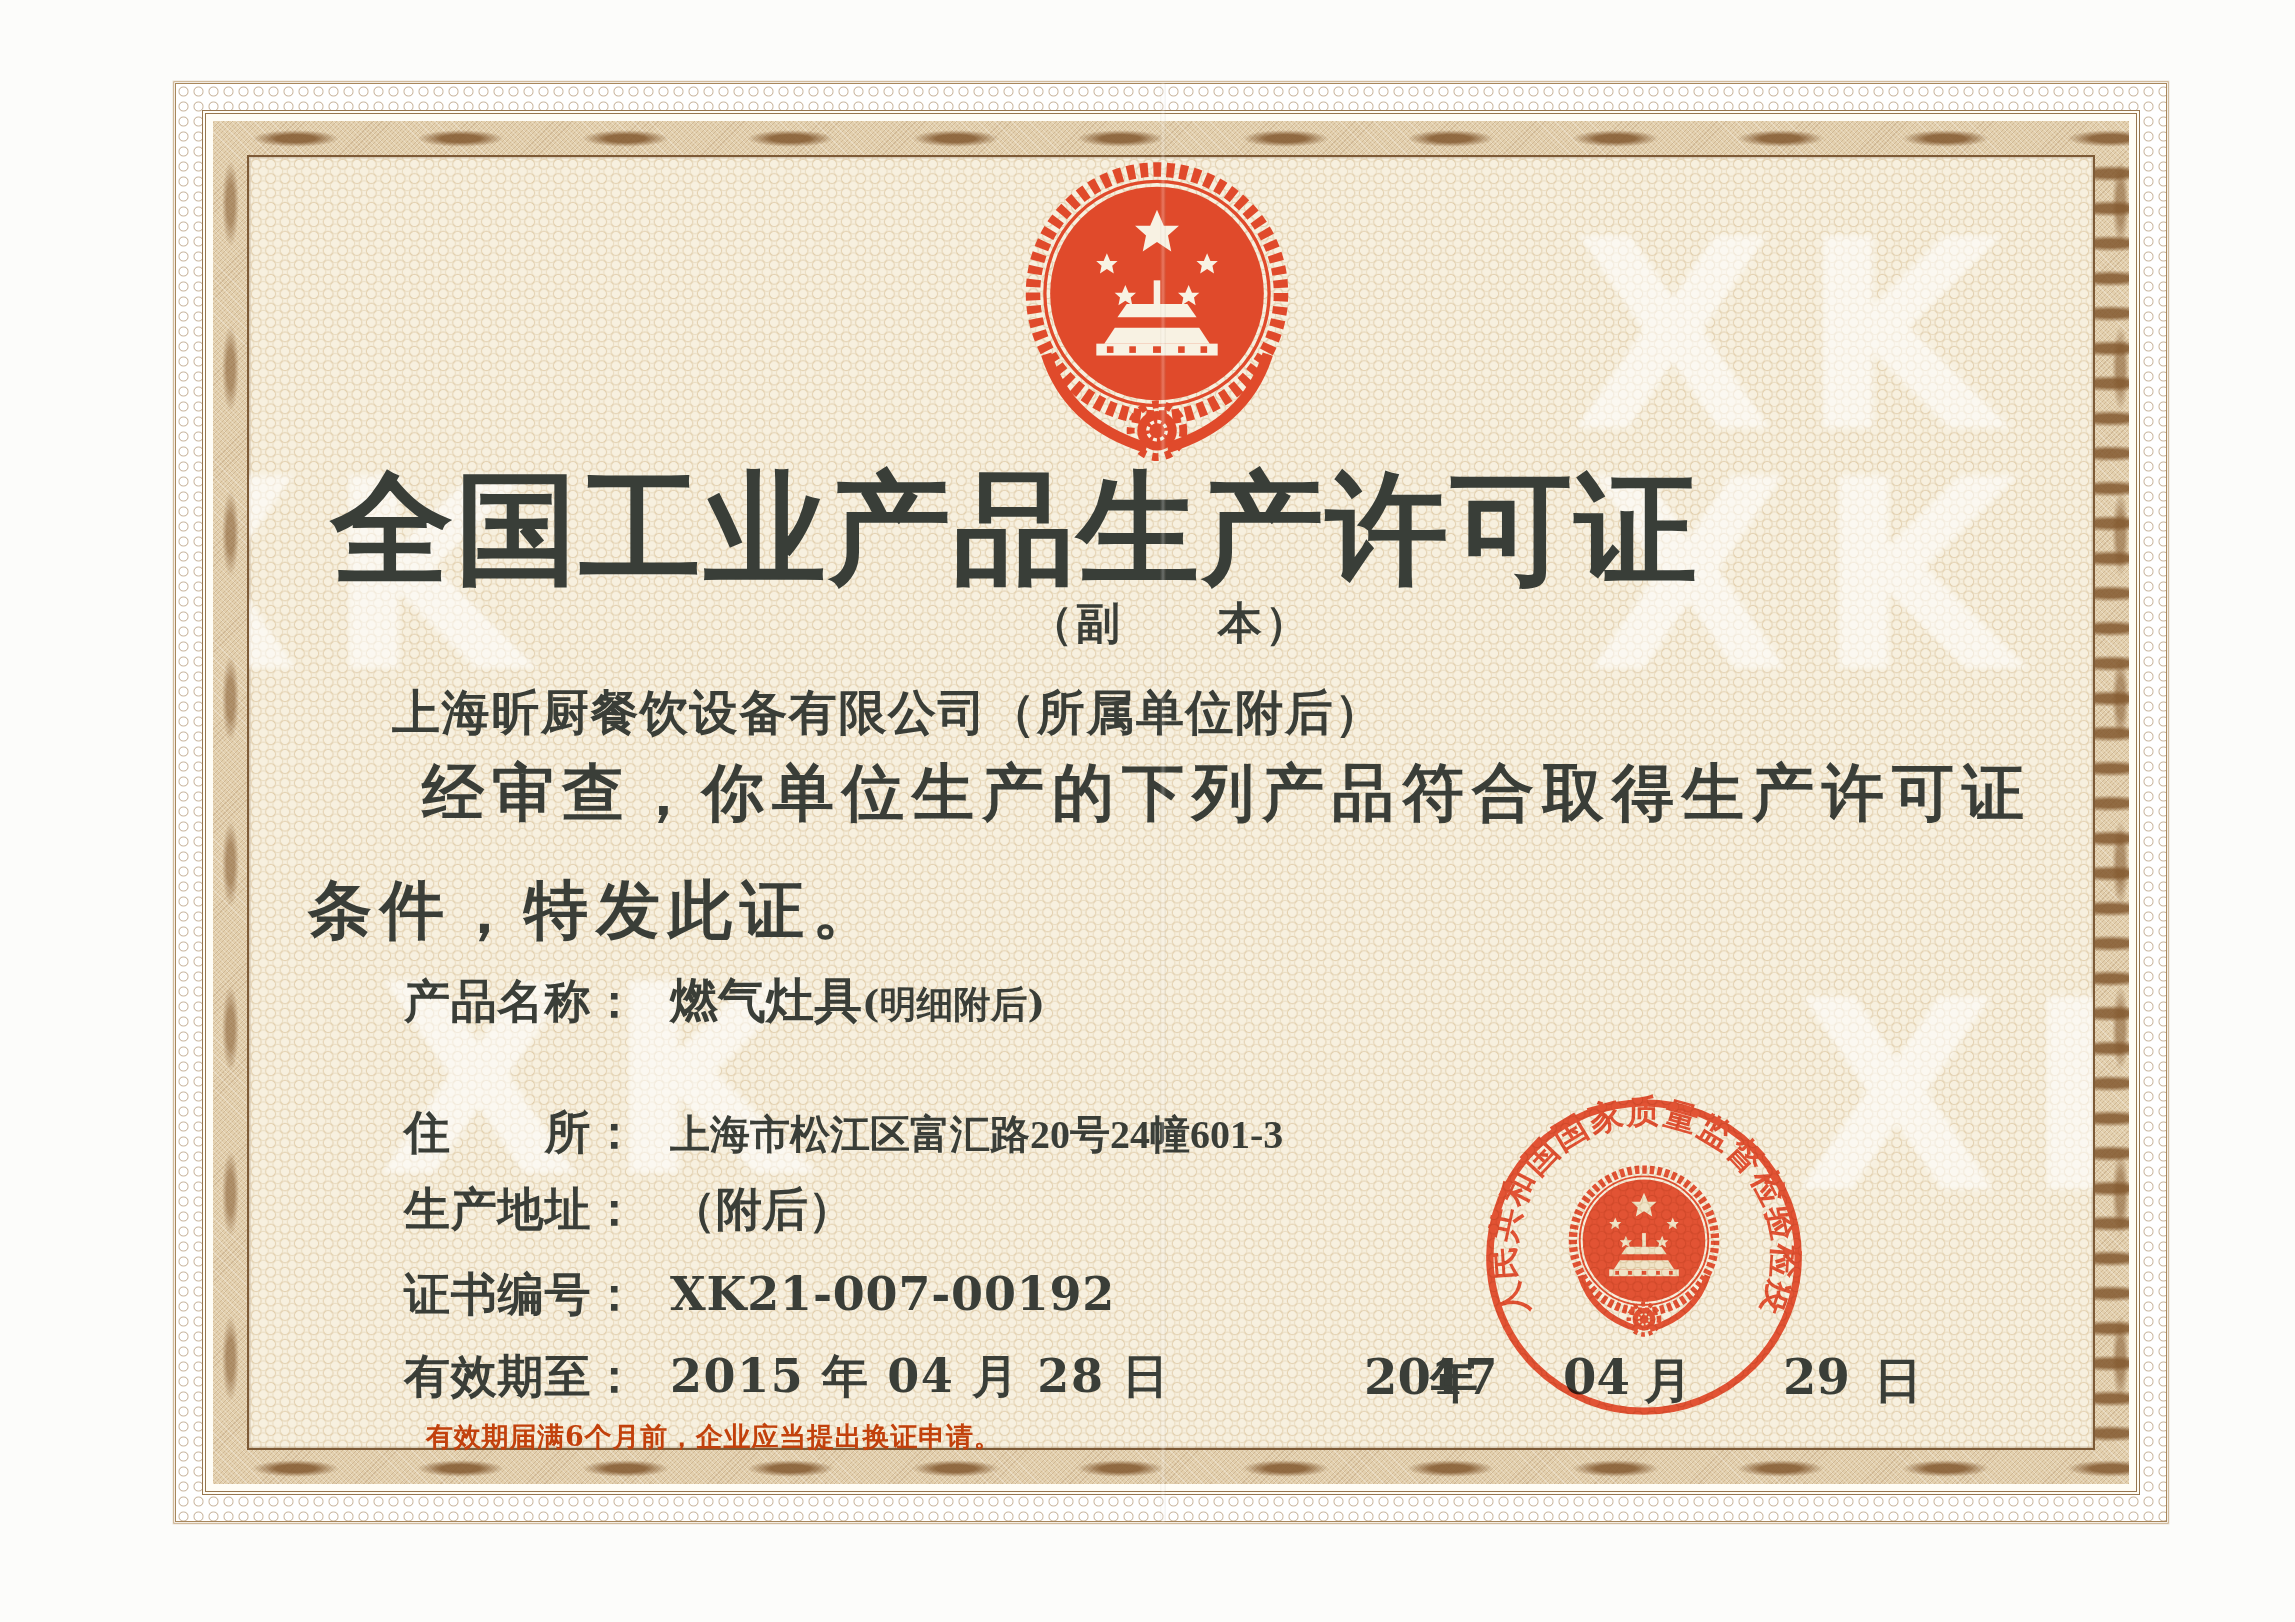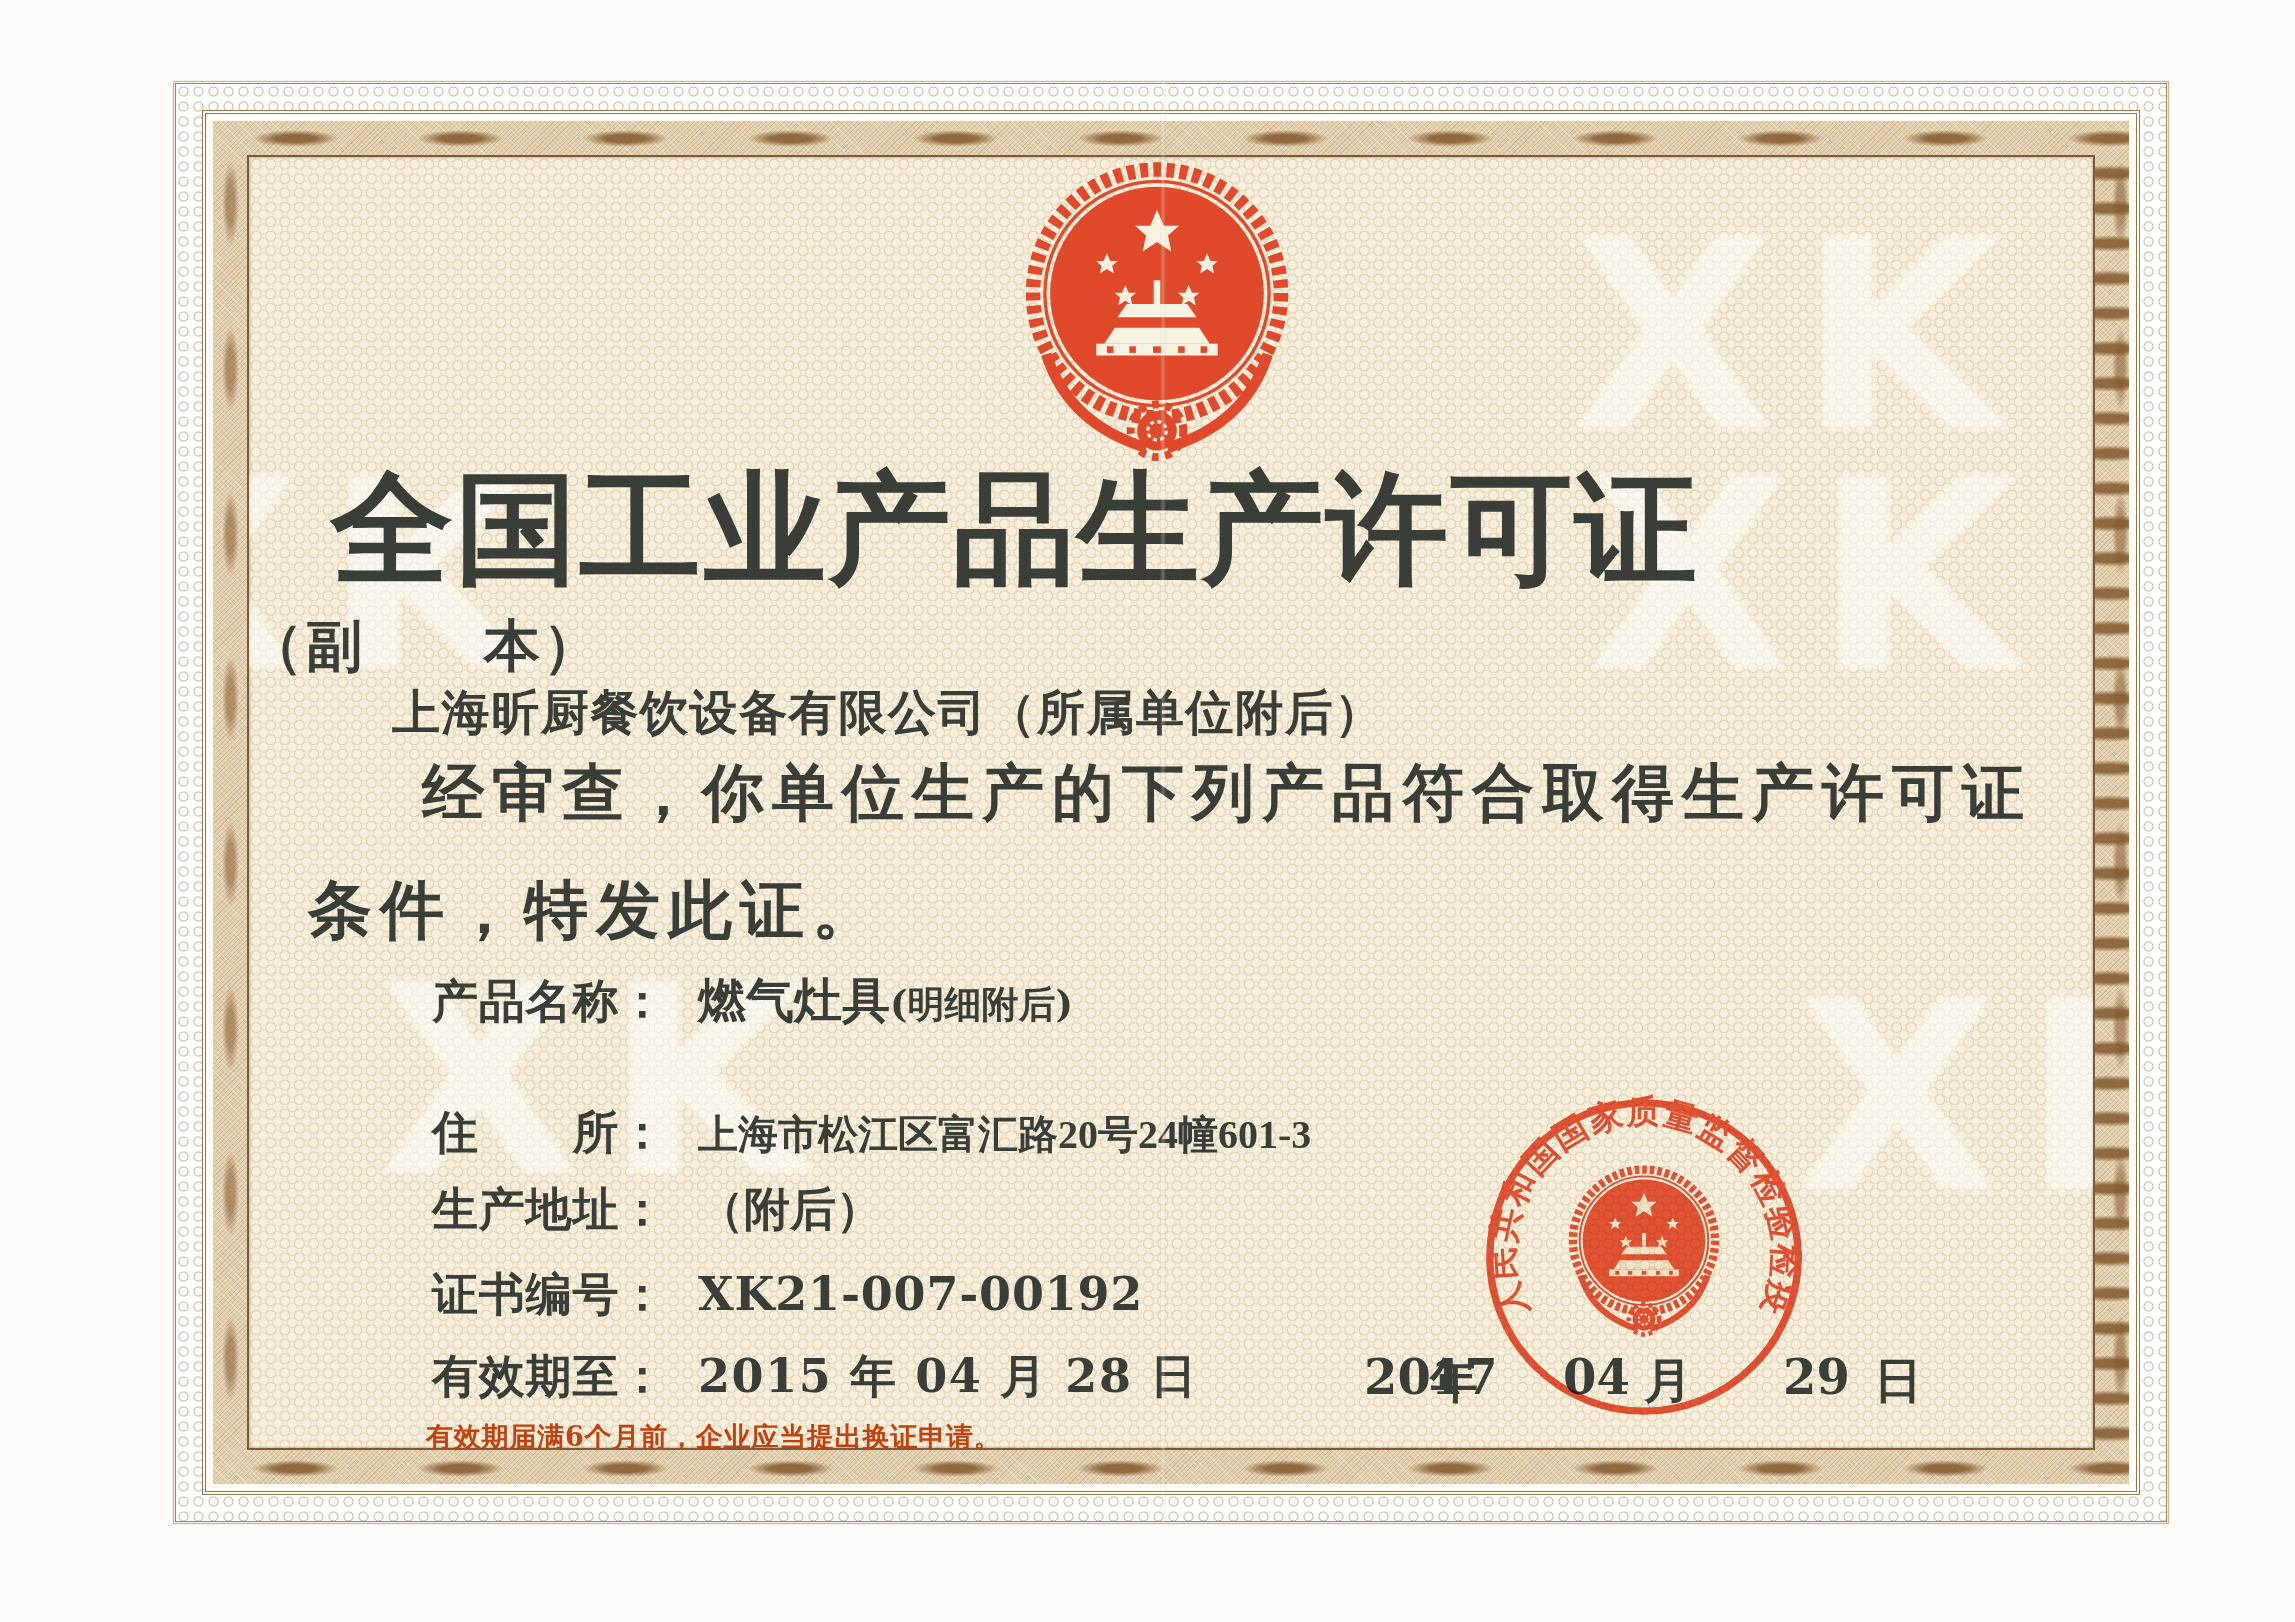--- a/index.html
+++ b/index.html
@@ -56,27 +56,27 @@
     filter:blur(2.4px);
     user-select:none;pointer-events:none;
   }
   
   .abs{position:absolute;z-index:5;white-space:nowrap;}
   .title{
     left:247px;width:1536px;top:449px;text-align:center;
     font-size:122px;font-weight:bold;letter-spacing:2.4px;color:#393e38;
   }
   .subtitle{
-    left:247px;width:1847px;top:594px;text-align:left;
-    font-size:56px;font-weight:bold;letter-spacing:3.2px;margin-top:15px;
+    left:247px;width:1847px;top:594px;text-align:center;
+    font-size:44px;font-weight:bold;letter-spacing:3.2px;
   }
   .company{left:392px;top:681px;font-size:48px;font-weight:bold;letter-spacing:1.6px;}
   .body1{left:422px;top:751px;font-size:62px;font-weight:bold;letter-spacing:8px;text-align:right;}
   .body2{left:308px;top:867px;font-size:64px;font-weight:bold;letter-spacing:8px;}
-  .row{left:404px;font-size:46px;font-weight:bold;margin-left:28px;}
+  .row{left:404px;font-size:46px;font-weight:bold;}
   .row .lbl{display:inline-block;width:266px;letter-spacing:0.8px;}
   .row-product{top:969px;}
   .row-product .val{font-size:48px;}
   .row-product .note{font-size:37px;}
   .row-address{top:1102px;font-family:Liberation Serif, serif;}
   .row-address .val{font-size:40px;letter-spacing:0;}
   .row-site{top:1179px;}
   .row-certno{top:1264px;}
   .row-certno .val{font-size:46px;letter-spacing:0.8px;}
   .row-valid{top:1346px;}

